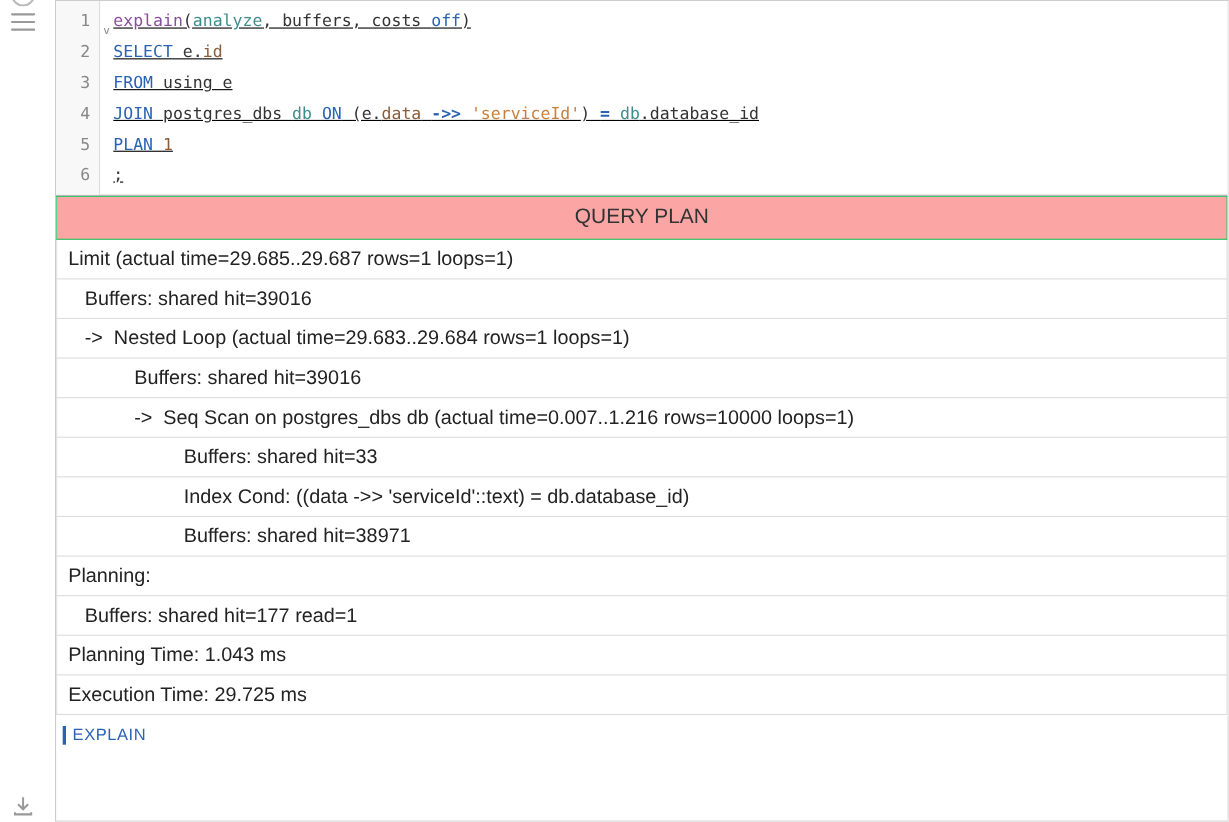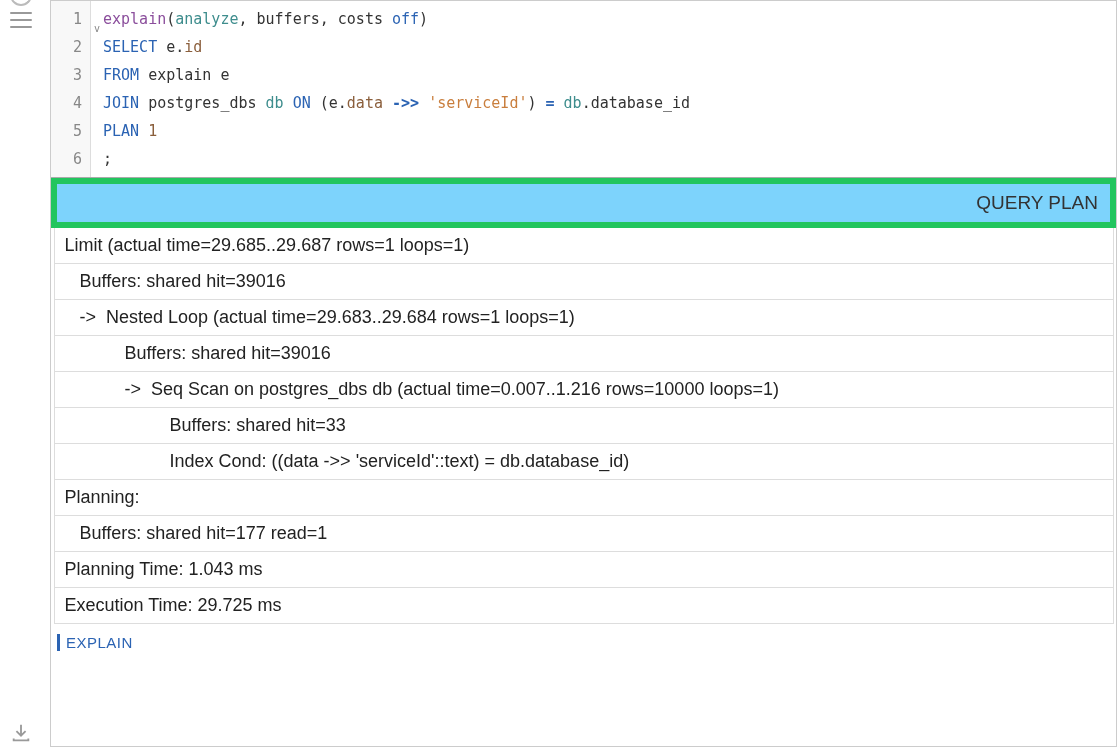--- a/index.html
+++ b/index.html
@@ -91,20 +91,21 @@
   .line-marker {
     position: absolute;
     right: -10px;
     top: 14px;
     font-size: 10px;
     color: #888;
   }
   .code-content {
     padding: 4px 12px;
     flex: 1;
+    text-decoration: underline;
   }
   .code-line {
     height: 28px;
     white-space: pre;
   }
   .kw-explain { color: #8B4E9C; }
   .kw-blue { color: #2B63B3; }
   .kw-teal { color: #3E8D8D; }
   .kw-brown { color: #8A5E3B; text-align: center; }
   .kw-string { color: #C97E3D; }
@@ -115,24 +116,24 @@
     flex: 1;
     overflow: auto;
     border-top: 1px solid #aaa;
   }
   .result-table {
     width: 100%;
     border-collapse: collapse;
     font-size: 18px;
   }
   .result-table th {
-    background: #7dd3fc;
-    text-align: right;
+    background: #fca5a5;
+    text-align: center;
     padding: 8px 12px;
-    border: 6px solid #22c55e;
+    border: 1px solid #22c55e;
     font-weight: normal;
     color: #333;
     font-size: 19px;
   }
   .result-table td {
     border: 1px solid #ddd;
     padding: 7px 10px;
     color: #222;
     white-space: pre;
   }
@@ -172,21 +173,21 @@
       <div>1</div>
           <div>2</div>
           <div>3</div>
           <div>4</div>
           <div>5</div>
           <div>6</div>
         </div>
       <div class="code-content" id="code-lines">
           <div class="code-line"><span class="kw-explain">explain</span><span class="plain">(</span><span class="kw-teal">analyze</span><span class="plain">, buffers, costs </span><span class="kw-blue">off</span><span class="plain">)</span></div>
           <div class="code-line"><span class="kw-blue">SELECT</span><span class="plain"> e.</span><span class="kw-brown">id</span></div>
-          <div class="code-line"><span class="kw-blue">FROM</span><span class="plain"> explain e</span></div>
+          <div class="code-line"><span class="kw-blue">FROM</span><span class="plain"> using e</span></div>
           <div class="code-line"><span class="kw-blue">JOIN</span><span class="plain"> postgres_dbs </span><span class="kw-teal">db</span><span class="plain"> </span><span class="kw-blue">ON</span><span class="plain"> (e.</span><span class="kw-brown">data</span><span class="plain"> </span><span class="kw-op">-&gt;&gt;</span><span class="plain"> </span><span class="kw-string">'serviceId'</span><span class="plain">) </span><span class="kw-op">=</span><span class="plain"> </span><span class="kw-teal">db</span><span class="plain">.database_id</span></div>
           <div class="code-line"><span class="kw-blue">PLAN</span><span class="plain"> </span><span class="kw-brown">1</span></div>
           <div class="code-line"><span class="plain">;</span></div>
         </div>
     </div>
 
     <div class="results-area">
       <table class="result-table">
         <thead>
           <tr>
@@ -209,20 +210,23 @@
             <tr>
               <td>            -&gt;  Seq Scan on postgres_dbs db (actual time=0.007..1.216 rows=10000 loops=1)</td>
             </tr>
             <tr>
               <td>                     Buffers: shared hit=33</td>
             </tr>
             <tr>
               <td>                     Index Cond: ((data -&gt;&gt; 'serviceId'::text) = db.database_id)</td>
             </tr>
             <tr>
+              <td>                     Buffers: shared hit=38971</td>
+            </tr>
+            <tr>
               <td>Planning:</td>
             </tr>
             <tr>
               <td>   Buffers: shared hit=177 read=1</td>
             </tr>
             <tr>
               <td>Planning Time: 1.043 ms</td>
             </tr>
             <tr>
               <td>Execution Time: 29.725 ms</td>

